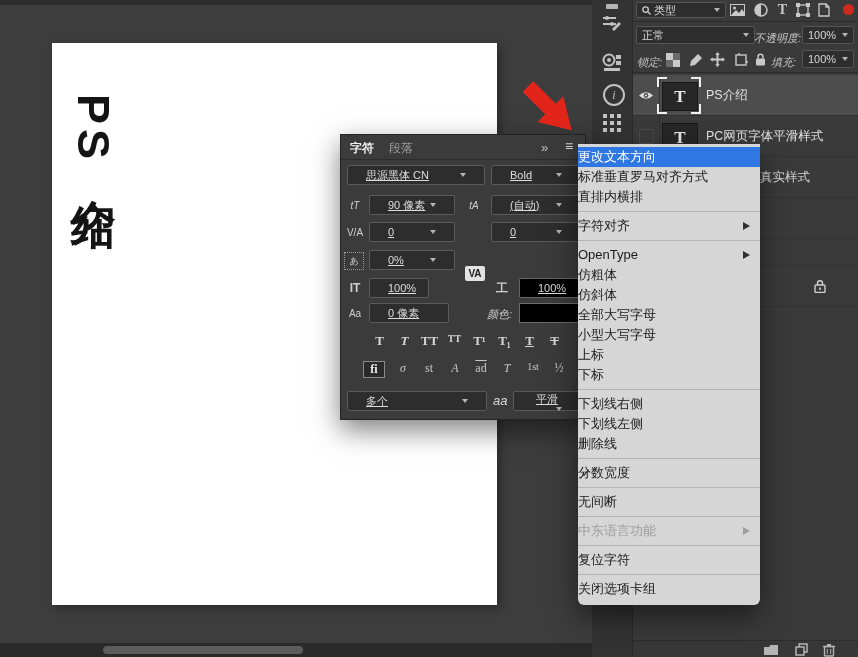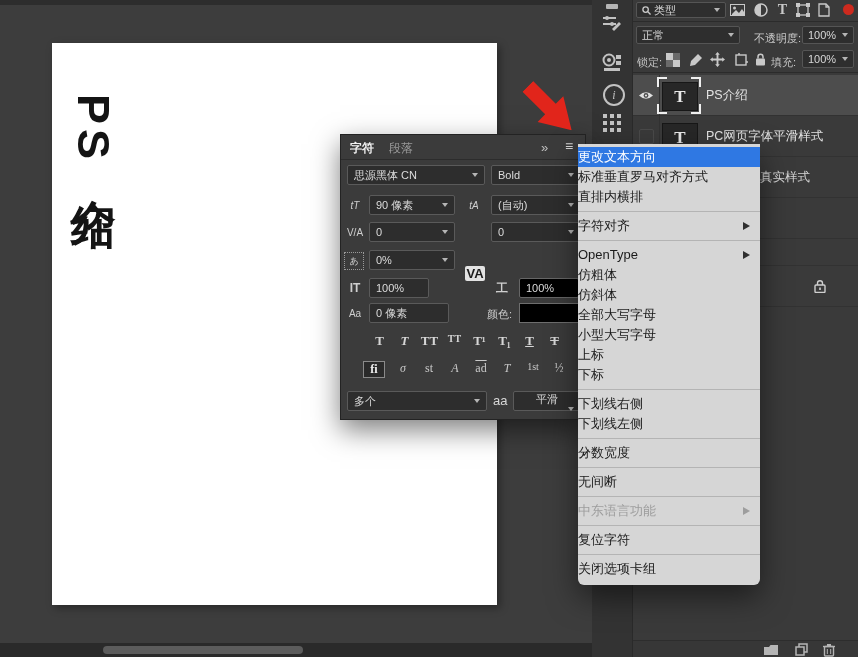--- a/index.html
+++ b/index.html
@@ -23,21 +23,21 @@
   .strip-ic{position:absolute;left:9px;width:22px;height:22px;display:flex;
     align-items:center;justify-content:center;color:#c2c2c2;}
   #panel-right{left:633px;top:0;width:225px;height:657px;background:#3a3a3a;}
 
   .hline{position:absolute;left:0;width:225px;height:1px;background:#2b2b2b;}
 
   .fld-dark{position:absolute;background:#2e2e2e;border:1px solid #555;border-radius:2px;
     display:flex;align-items:center;color:#d8d8d8;font-size:11px;padding:0 5px;box-sizing:border-box;}
   .caret{width:0;height:0;border-left:3.5px solid transparent;border-right:3.5px solid transparent;
     border-top:4px solid #b5b5b5;margin-left:auto;}
-  .lbl{position:absolute;color:#c7c7c7;font-size:11px;}
+  .lbl{position:absolute;color:#c7c7c7;font-size:11px;font-style:italic;}
 
   .filter-ic{position:absolute;top:2px;width:17px;height:16px;display:flex;align-items:center;
     justify-content:center;color:#c9c9c9;font-size:12px;font-weight:bold;}
   #filter-toggle{position:absolute;left:210px;top:4px;width:11px;height:11px;border-radius:50%;
     background:#cd2a1e;}
 
   .lock-ic{position:absolute;top:51px;width:17px;height:17px;display:flex;align-items:center;
     justify-content:center;}
 
   
@@ -59,21 +59,21 @@
 
   #layers-bottom-bar{position:absolute;left:0;top:640px;width:225px;height:17px;
     border-top:1px solid #2d2d2d;background:#373737;}
   .bb-ic{position:absolute;top:1px;width:16px;height:15px;display:flex;align-items:center;justify-content:center;}
 
   
   #char-panel{left:340px;top:134px;width:246px;height:286px;background:#3b3b3b;
     border:1px solid #232323;box-shadow:0 10px 26px rgba(0,0,0,.5);z-index:4;box-sizing:border-box;}
   #char-panel .tab{position:absolute;top:5px;font-size:12px;}
   .cfld{position:absolute;background:#2d2d2d;border:1px solid #5a5a5a;border-radius:2px;height:20px;
-    display:flex;align-items:center;color:#dcdcdc;font-size:11px;padding:0 6px;box-sizing:border-box;}
+    display:flex;align-items:center;color:#dcdcdc;font-size:11px;padding:0 18px;box-sizing:border-box;text-decoration:underline;}
   .cic{position:absolute;width:22px;height:20px;display:flex;align-items:center;justify-content:center;
     color:#cfcfcf;font-size:10px;font-style:italic;white-space:nowrap;}
   .cic.hl{background:#e3e3e3;color:#1c1c1c;border-radius:2px;width:20px;height:15px;margin-top:2px;font-weight:bold;}
   #style-row,#otf-row{position:absolute;display:flex;color:#d6d6d6;}
   #style-row span{width:25px;text-align:center;font-size:13px;font-weight:bold;
     font-family:"Liberation Serif","DejaVu Serif",serif;}
   #style-row span:nth-child(2){font-style:italic;}
   #style-row span:nth-child(4){font-size:10px;}
   #style-row span:nth-child(7){text-decoration:underline;}
   #style-row span:nth-child(8){text-decoration:line-through;}
@@ -197,21 +197,21 @@
     </div>
     <div class="filter-ic" style="left:182px">
       <svg width="12" height="14" viewBox="0 0 12 14">
         <path d="M1 1 H8 L11 4 V13 H1 Z" fill="none" stroke="#c9c9c9" stroke-width="1.3"></path>
         <path d="M8 1 V4 H11" fill="none" stroke="#c9c9c9" stroke-width="1.3"></path>
       </svg>
     </div>
     <div id="filter-toggle"></div>
     <div class="hline" style="top:21px"></div>
 
-    <div class="fld-dark" style="left:3px;top:26px;width:104px;height:18px;">
+    <div class="fld-dark" style="left:3px;top:26px;width:119px;height:18px;">
       <span>正常</span>
       <span class="caret"></span>
     </div>
     <div class="lbl" style="left:121px;top:31px;">不透明度:</div>
     <div class="fld-dark" style="left:169px;top:26px;width:52px;height:18px;">
       <span>100%</span>
       <span class="caret"></span>
     </div>
 
     <div class="lbl" style="left:4px;top:55px;">锁定:</div>
@@ -341,21 +341,21 @@
     <div class="cfld" style="left:150px;top:60px;width:90px;">
       <span>(自动)</span>
         <span class="caret"></span>
     </div>
 
     <div class="cic" style="left:3px;top:87px;font-style:normal;">V/A</div>
     <div class="cfld" style="left:28px;top:87px;width:86px;">
       <span>0</span>
         <span class="caret"></span>
     </div>
-    <div class="cic hl" style="left:124px;top:87px;font-style:normal;font-size:13px;margin-top:44px;">VA</div>
+    <div class="cic hl" style="left:124px;top:87px;font-style:normal;font-size:10px;margin-top:44px;">VA</div>
     <div class="cfld" style="left:150px;top:87px;width:90px;">
       <span>0</span>
         <span class="caret"></span>
     </div>
 
     <div class="cic" style="left:3px;top:115px;font-style:normal;border:1px dotted #9a9a9a;width:18px;height:16px;margin-top:2px;font-size:9px;">あ</div>
     <div class="cfld" style="left:28px;top:115px;width:86px;">
       <span>0%</span>
         <span class="caret"></span>
     </div>
@@ -418,20 +418,21 @@
     <div class="mi"><span>OpenType</span><span class="sub"></span></div>
     <div class="mi">仿粗体</div>
     <div class="mi">仿斜体</div>
     <div class="mi">全部大写字母</div>
     <div class="mi">小型大写字母</div>
     <div class="mi">上标</div>
     <div class="mi">下标</div>
     <div class="msep"></div>
     <div class="mi">下划线右侧</div>
     <div class="mi">下划线左侧</div>
+    <div class="mi">删除线</div>
     <div class="msep"></div>
     <div class="mi"><span class="check">✓</span><span>分数宽度</span></div>
     <div class="msep"></div>
     <div class="mi">无间断</div>
     <div class="msep"></div>
     <div class="mi dis"><span>中东语言功能</span><span class="sub"></span></div>
     <div class="msep"></div>
     <div class="mi">复位字符</div>
     <div class="msep"></div>
     <div class="mi">关闭选项卡组</div>

